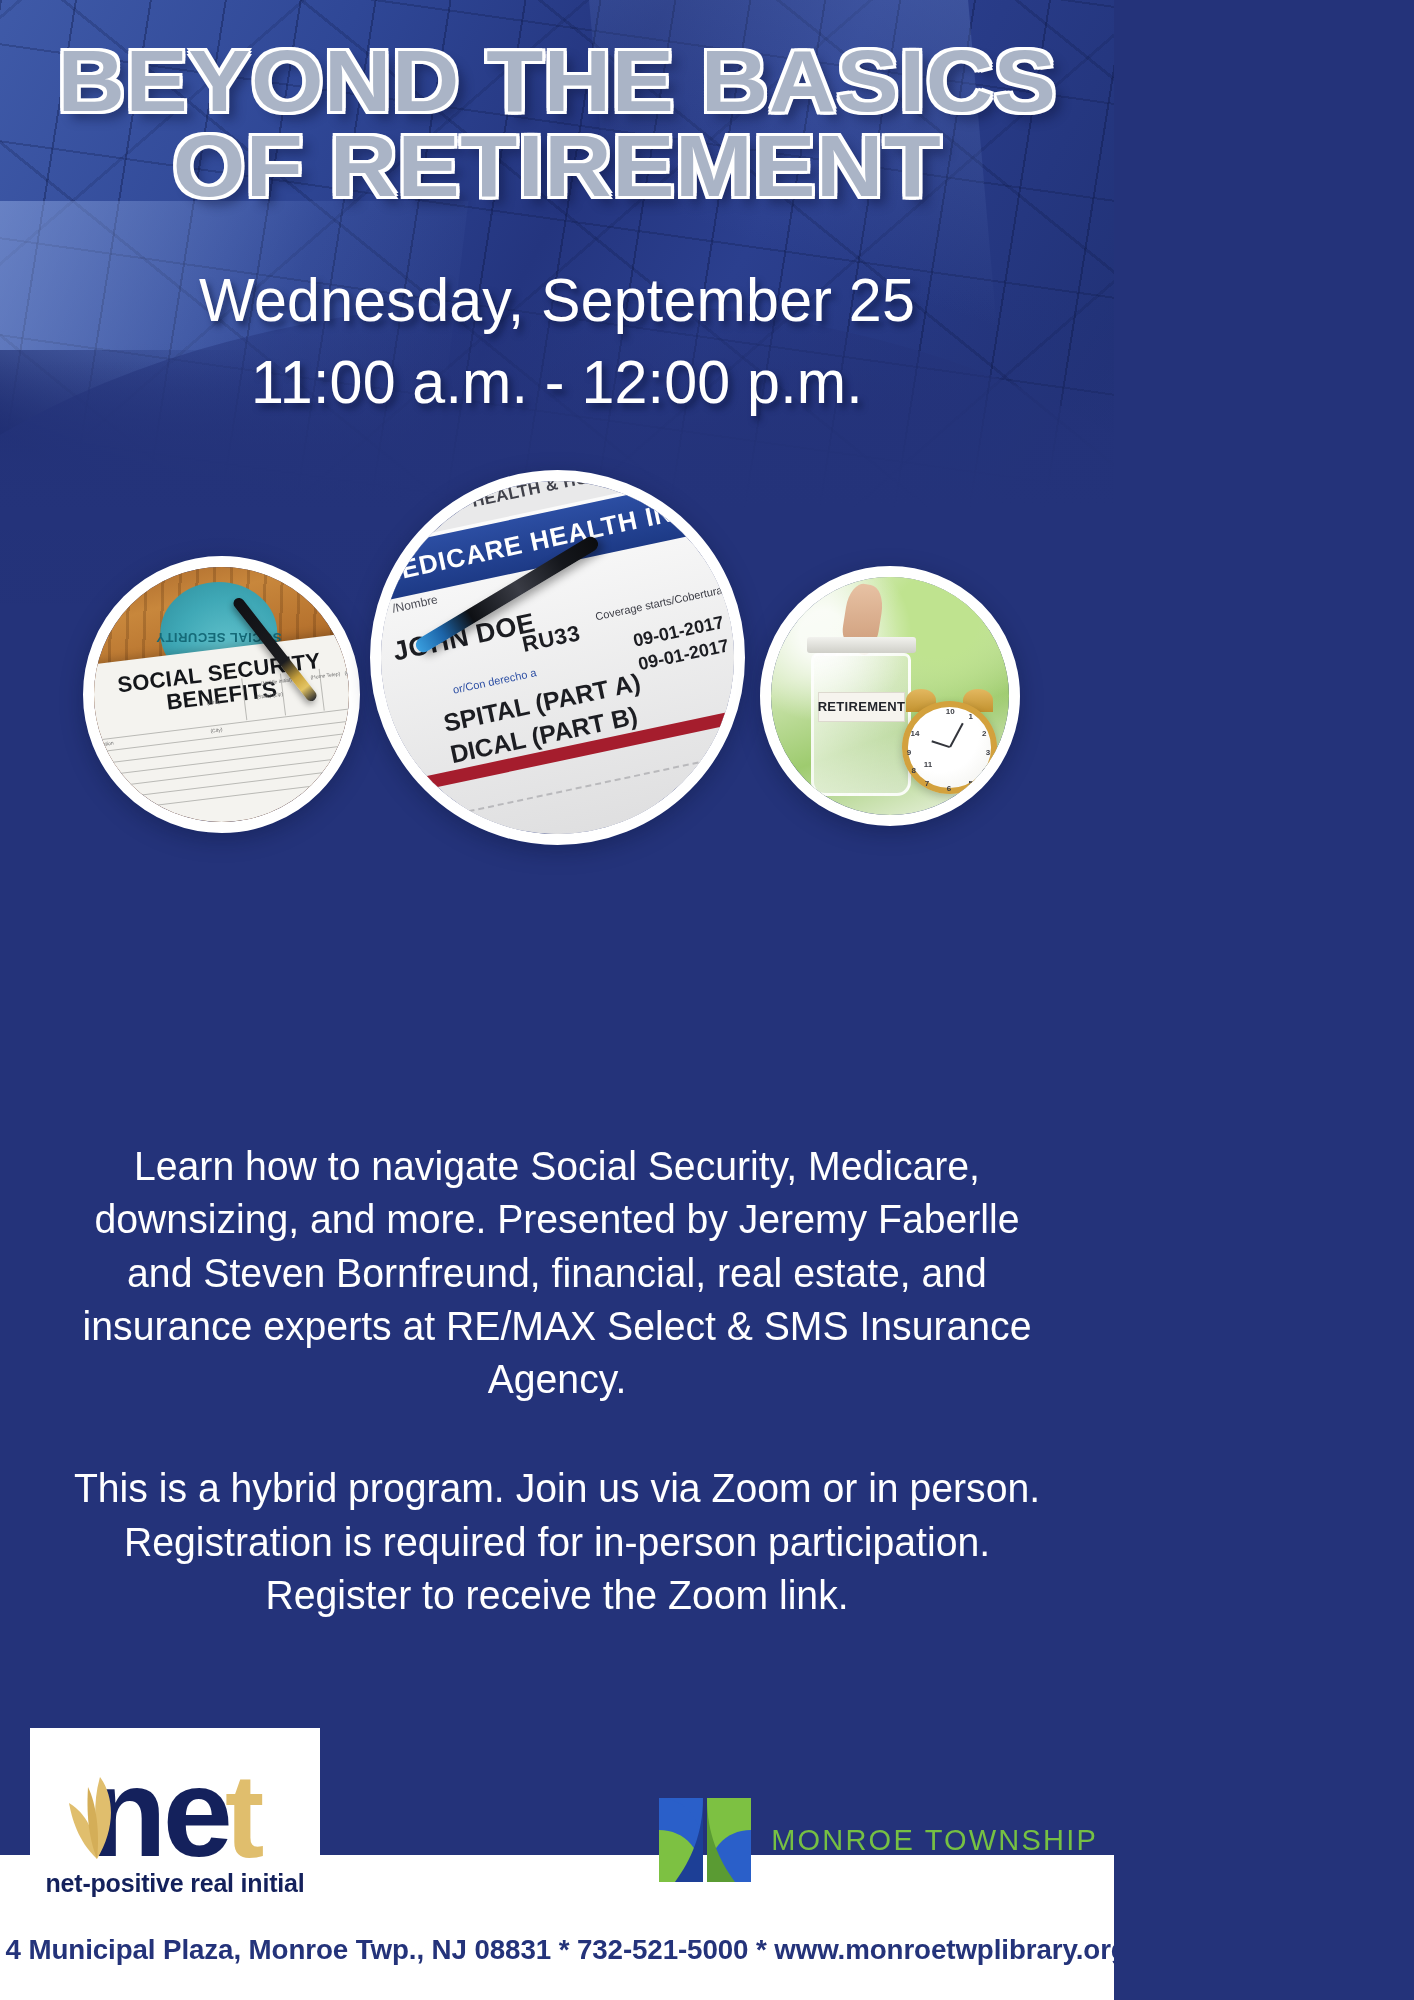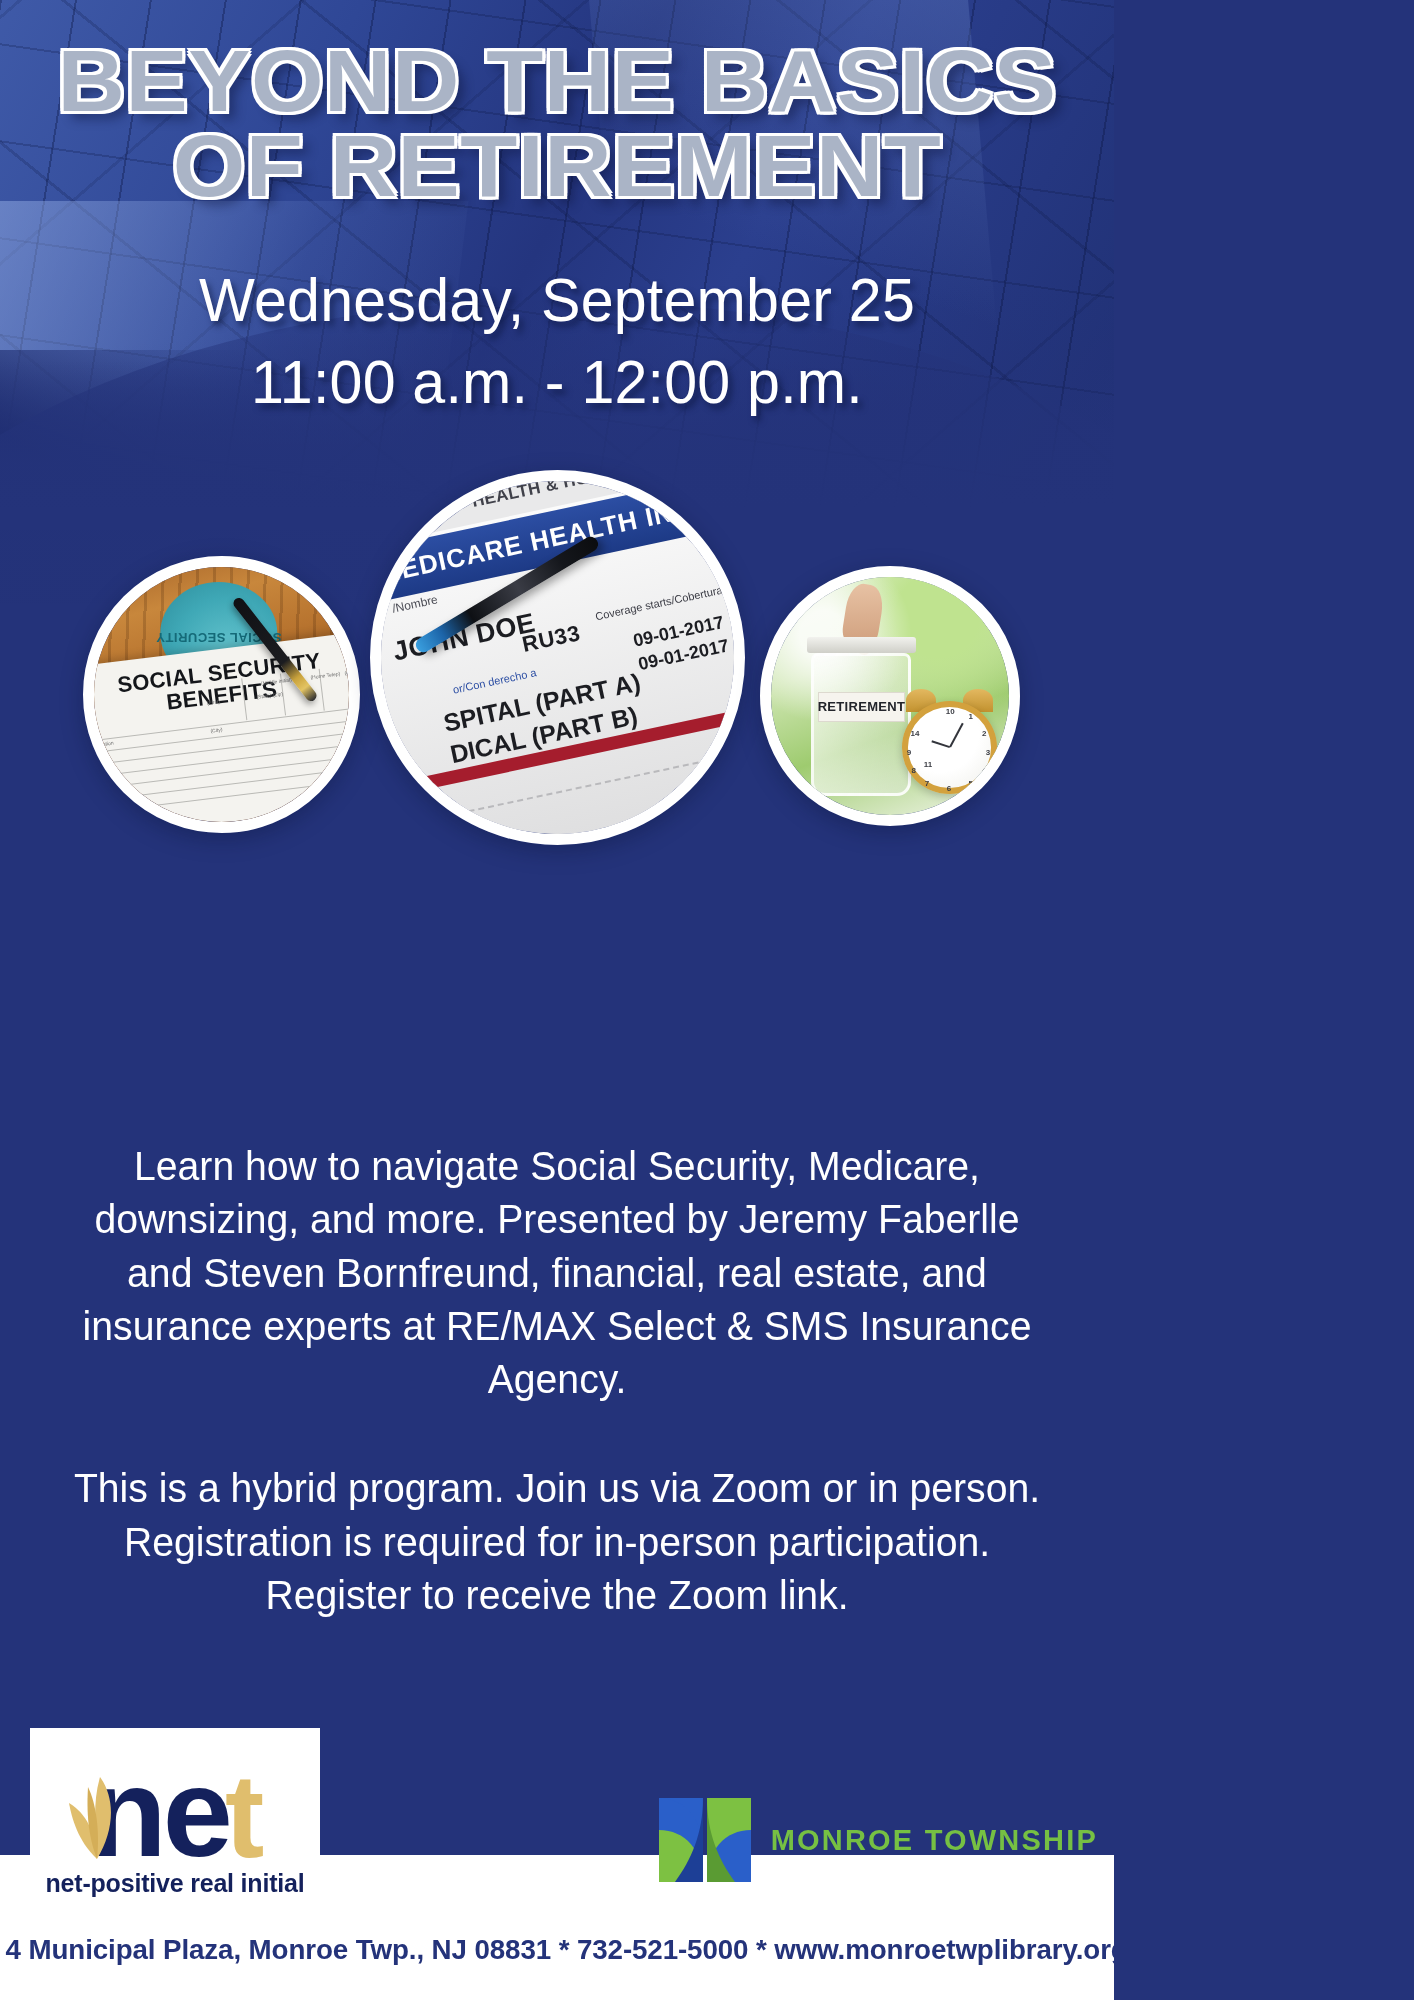--- a/index.html
+++ b/index.html
@@ -385,21 +385,21 @@
   }
 
   .logo-lib {
     position:absolute; right:16px; top:1790px;
     display:flex; align-items:center; gap:16px;
   }
   .lib-mark { width:100px; height:100px; flex:0 0 auto; }
   .lib-text { display:flex; flex-direction:column; line-height:1; }
   .lib-top {
     font-family:"Liberation Sans", sans-serif;
-    font-weight:700; font-size:29px; color:#76c043; letter-spacing:2.2px;
+    font-weight:400; font-size:29px; color:#76c043; letter-spacing:2.2px;
   }
   .lib-bot {
     font-family:"Liberation Sans", sans-serif;
     font-weight:700; font-size:61px; color:#24337a; letter-spacing:1.2px; margin-top:3px;
   }
 
   .footer-addr {
     position:absolute; left:0; right:0; bottom:34px;
     text-align:center;
     font-family:"Liberation Sans", sans-serif;

